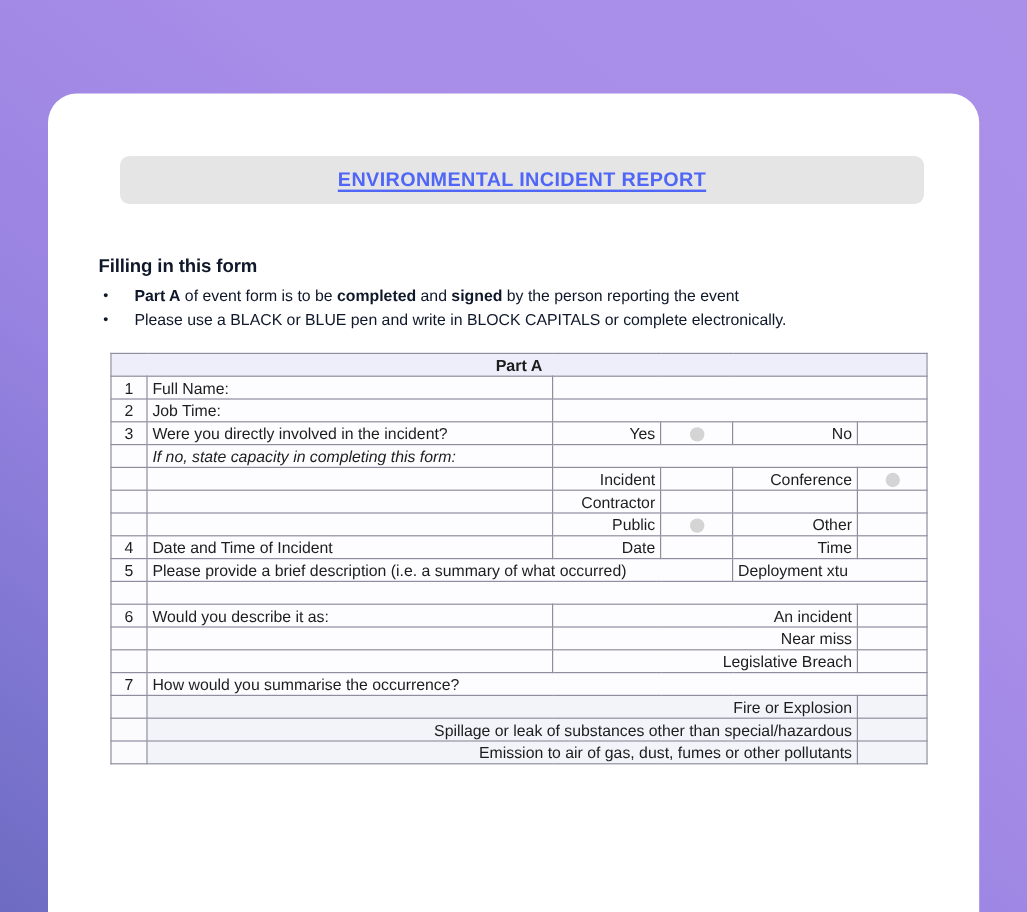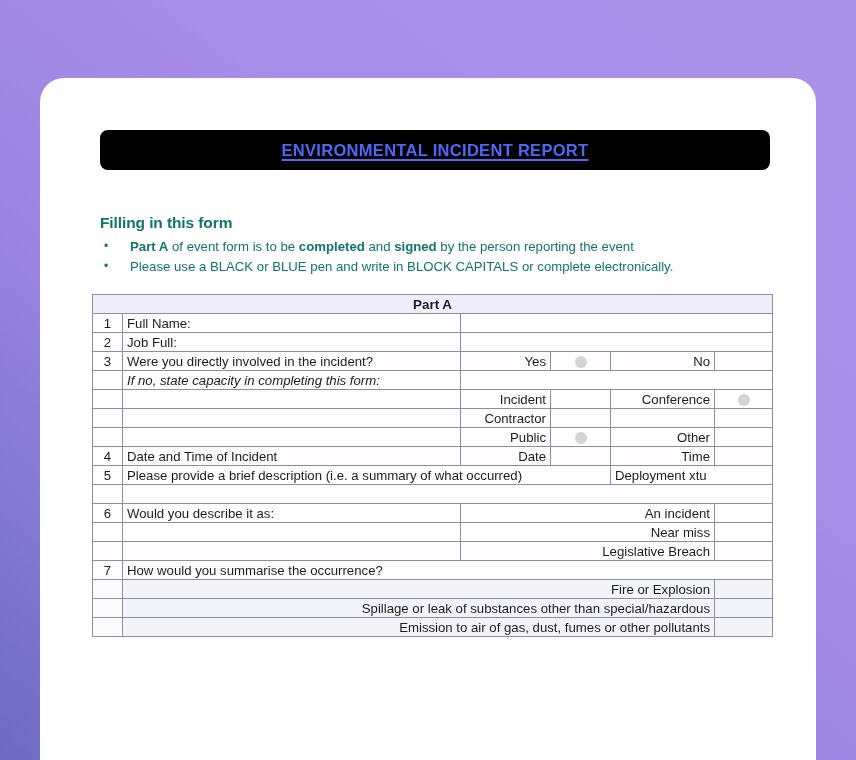--- a/index.html
+++ b/index.html
@@ -36,23 +36,23 @@
     color: #4f66f7;
     font-weight: bold;
     font-size: 16.5px;
     letter-spacing: 0.3px;
     text-decoration: underline;
     text-underline-offset: 3px;
     text-decoration-thickness: 1.5px;
   }
   #instructions {
     position: absolute;
-    left: 100px; top: 214px;
+    left: 82px; top: 214px;
     width: 680px;
-    color: #0f766e;
+    color: #0f172a;
   }
   #instr-heading {
     font-size: 15.5px;
     font-weight: bold;
     margin: 0 0 5px 0;
     letter-spacing: -0.1px;
   }
   .instr-row {
     display: flex;
     align-items: flex-start;
@@ -120,21 +120,21 @@
   .desc-area { height: 76px; }
   .tall { vertical-align: top; }
 </style>
 </head>
 <body>
 
 <div id="page-bg"></div>
 
 <div id="card"></div>
 
-<div id="title-band" style="background: #000000; justify-content: center;">
+<div id="title-band" style="background: #e5e5e5; justify-content: center;">
   <span id="title-text" style="color: rgb(79, 102, 247);">ENVIRONMENTAL INCIDENT REPORT</span>
 </div>
 
 <div id="instructions">
   <div id="instr-heading">Filling in this form</div>
   <div class="instr-row">
     <span class="instr-bullet">•</span>
     <span class="instr-text"><b>Part A</b><span> of event form is to be </span><b>completed</b><span> and </span><b>signed</b><span> by the person reporting the event</span></span>
   </div>
   <div class="instr-row">
@@ -159,21 +159,21 @@
     </tr>
 
     <tr>
       <td class="num wht">1</td>
       <td class="wht">Full Name:</td>
       <td class="wht" colspan="4"></td>
     </tr>
 
     <tr>
       <td class="num wht">2</td>
-      <td class="wht">Job Full:</td>
+      <td class="wht">Job Time:</td>
       <td class="wht" colspan="4"></td>
     </tr>
 
     <tr>
       <td class="num wht">3</td>
       <td class="wht">Were you directly involved in the incident?</td>
       <td class="wht rt">Yes</td>
       <td class="wht mk"><span class="dot" style="background: rgb(212, 212, 212);"></span></td>
       <td class="wht rt">No</td>
       <td class="wht mk"></td>

